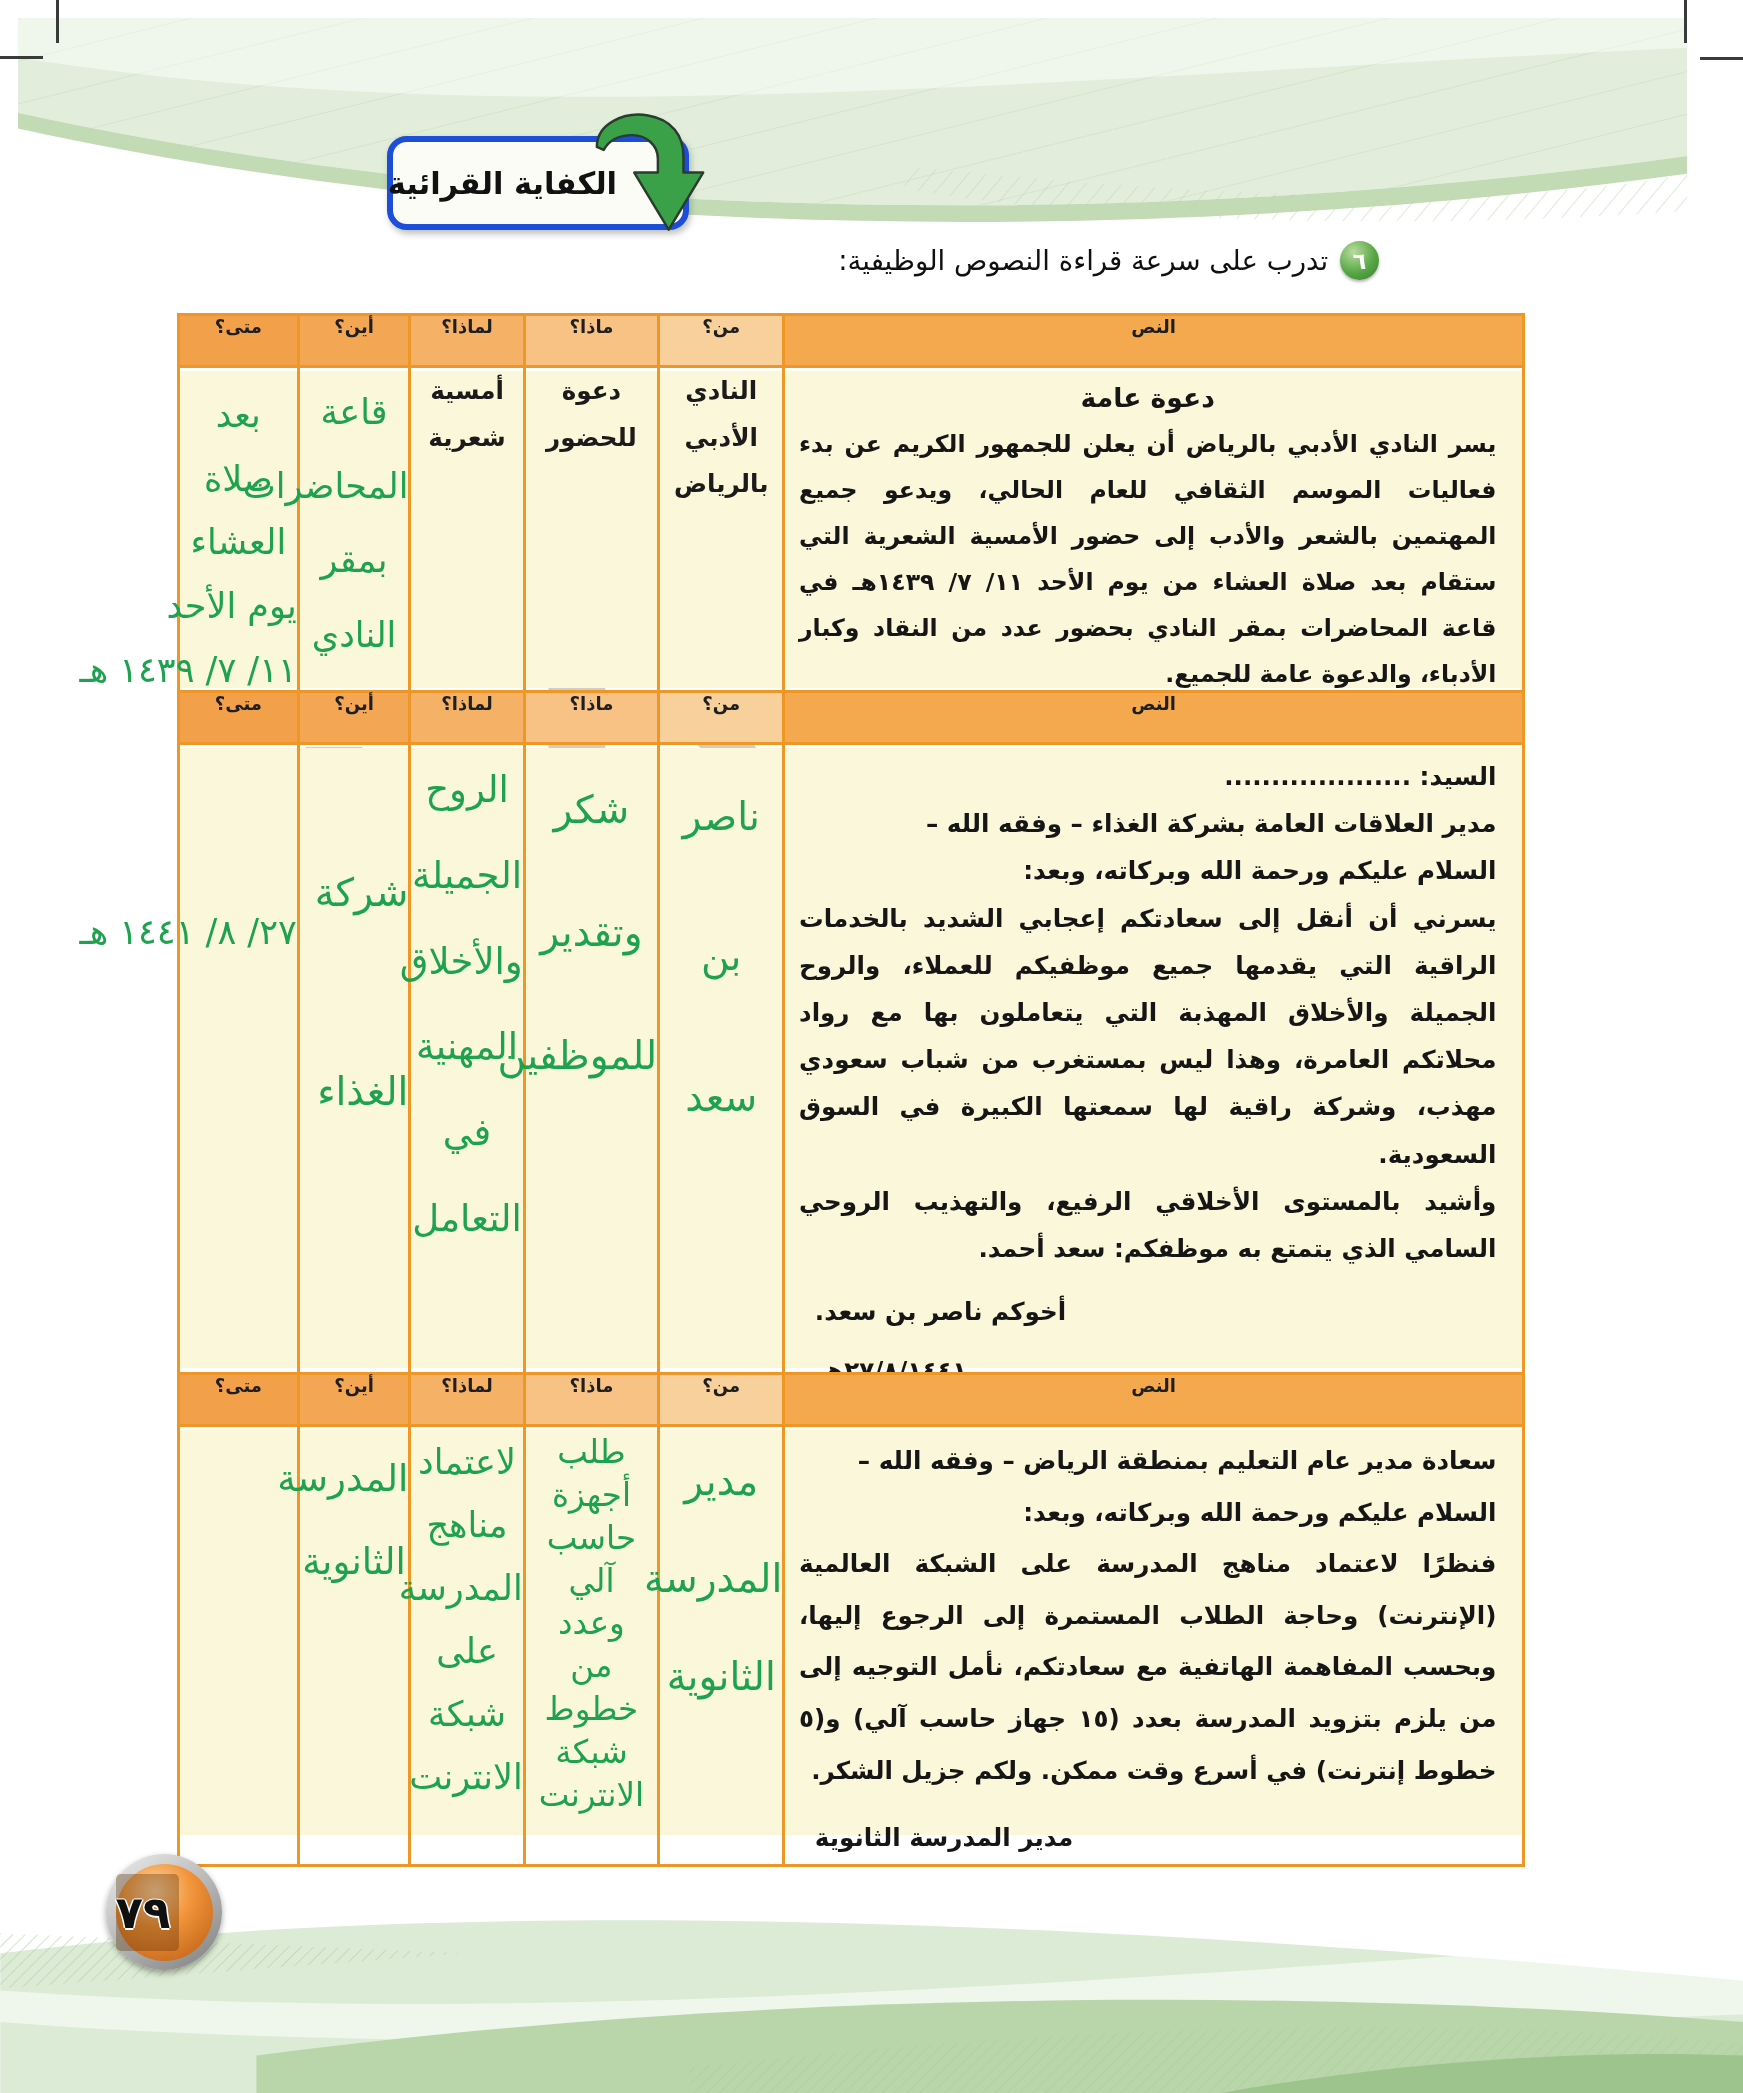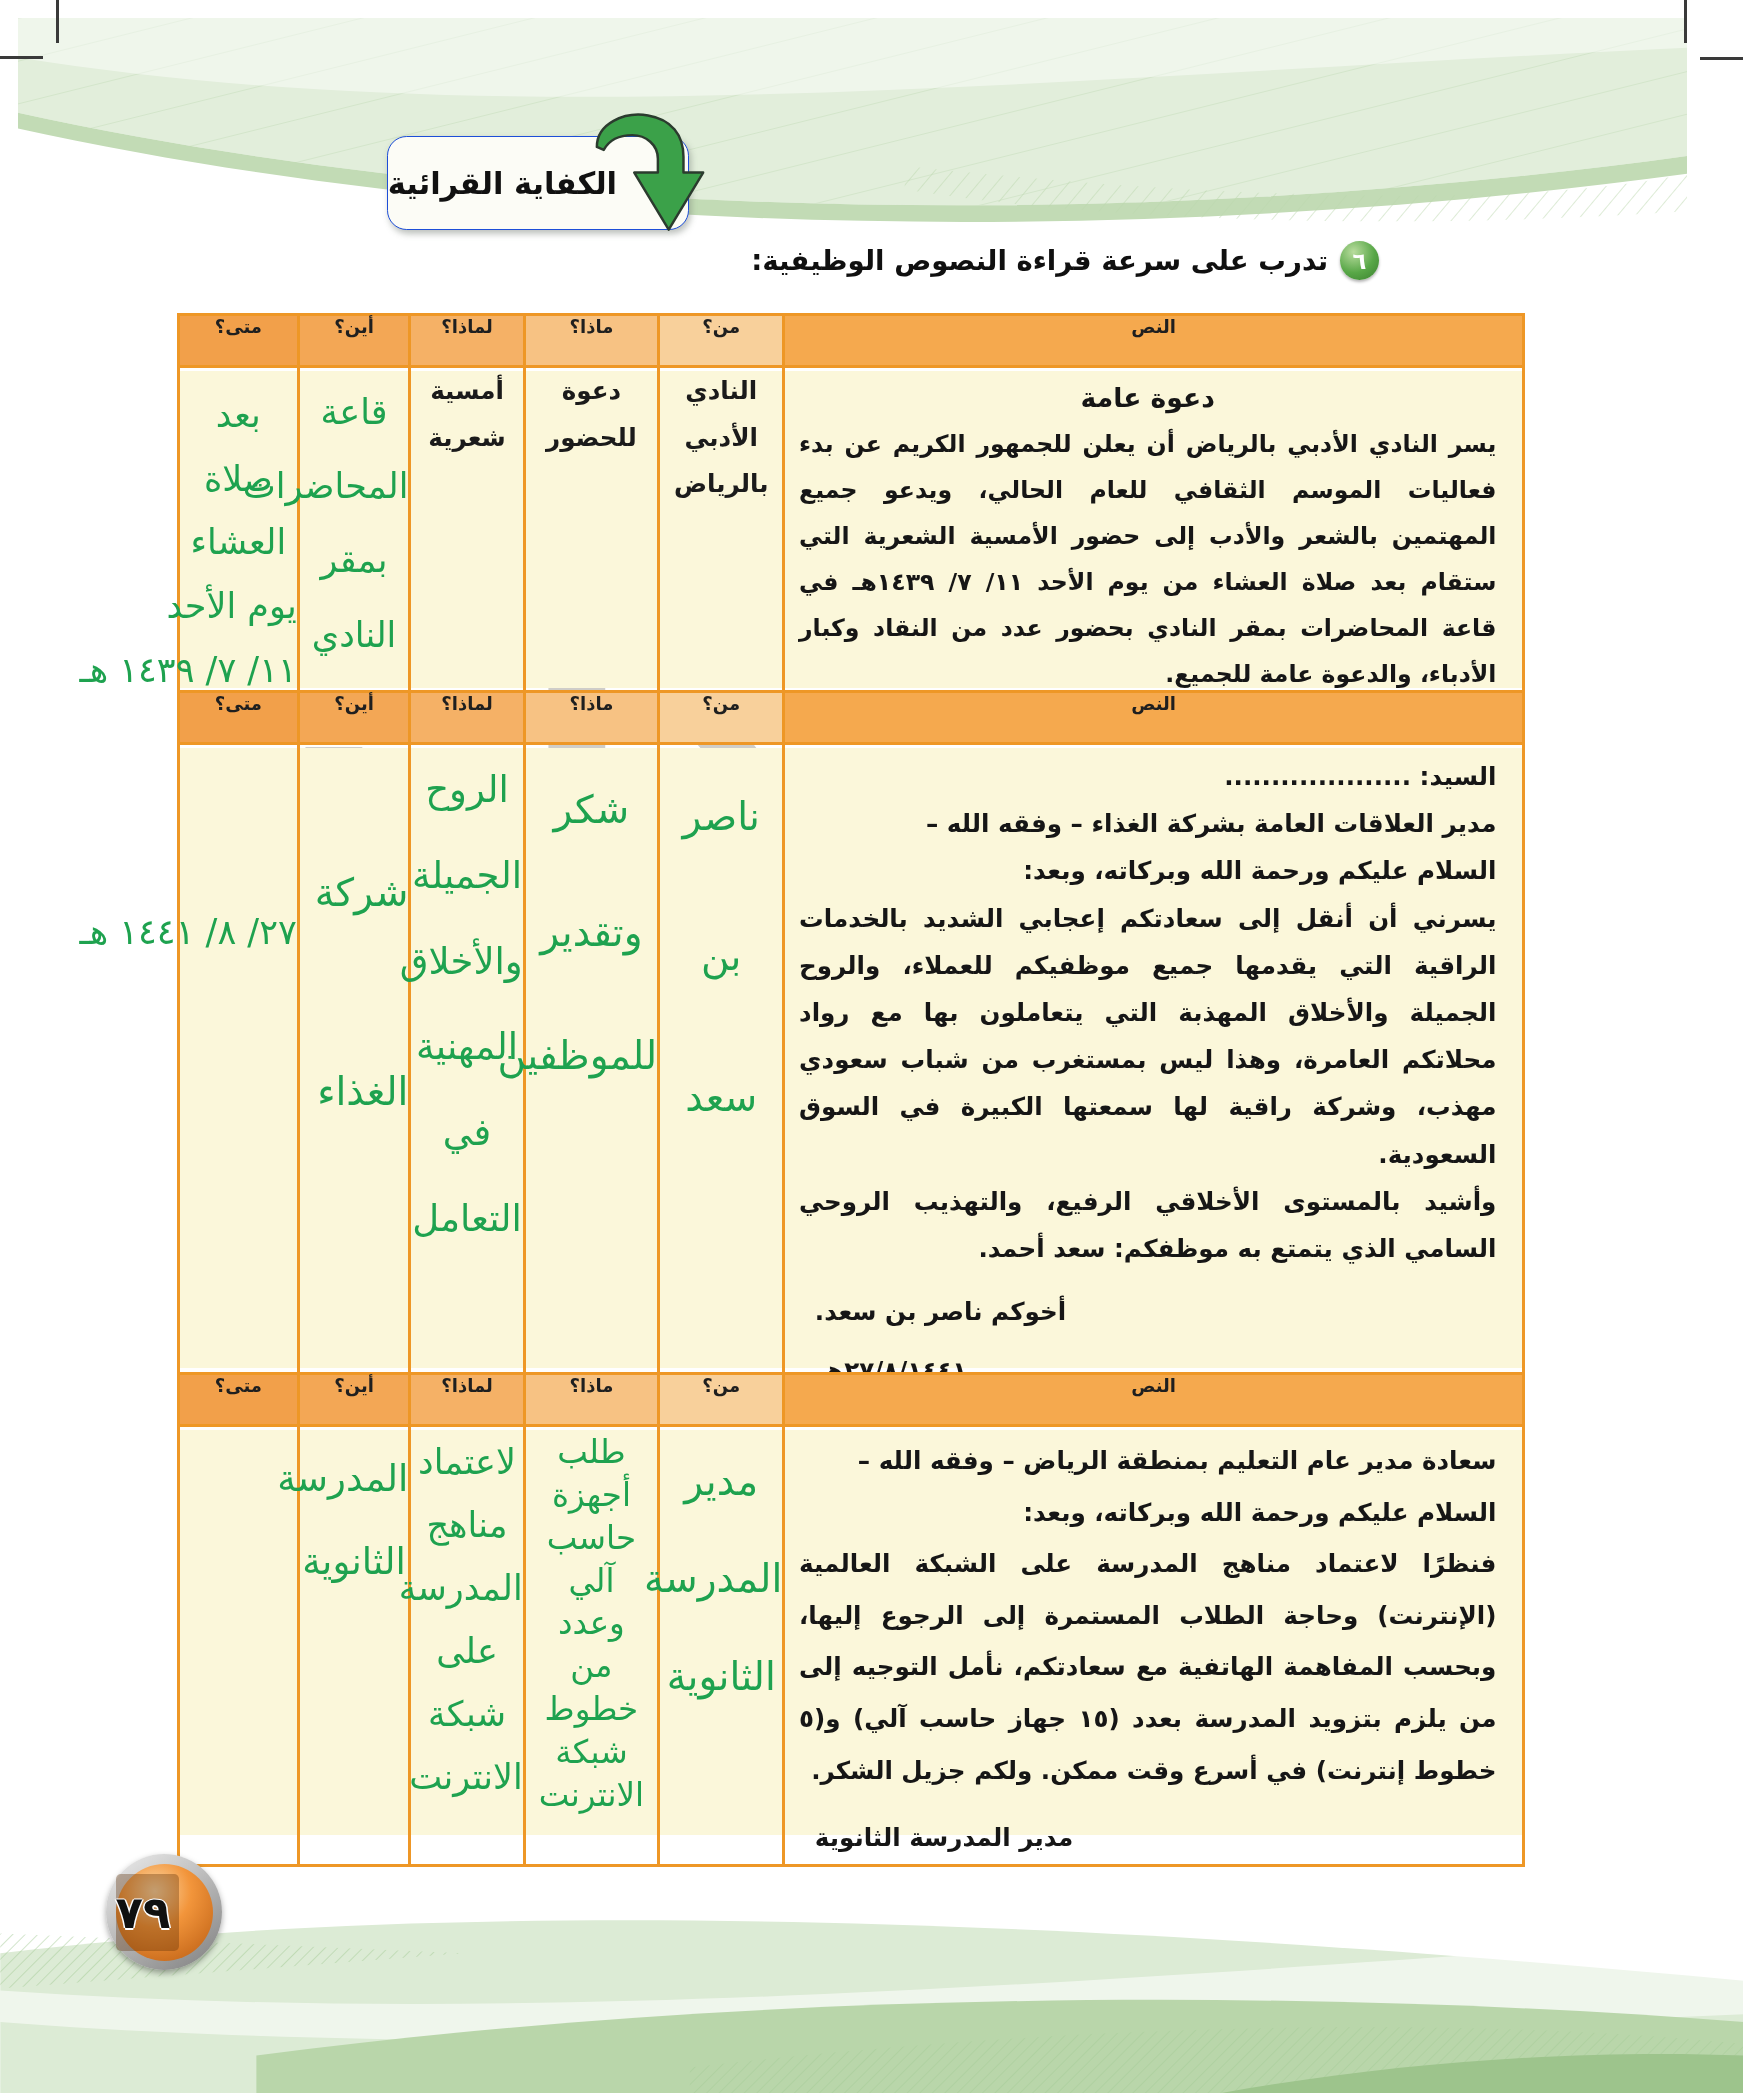--- a/index.html
+++ b/index.html
@@ -7,36 +7,36 @@
        font-family:"DejaVu Sans", sans-serif;overflow:hidden;}
   .abs{position:absolute;}
 
   
   .deco-top{left:17.7px;top:17.7px;z-index:0;}
   .deco-bottom{left:0;top:1896px;z-index:0;}
   .cropmark{background:#3a3a3a;z-index:4;}
 
   
   .badge{left:387px;top:136px;width:302px;height:94px;z-index:3;
-         background:#fcfcf6;border:1px solid #1d4ed8;border-radius:19.7px;
+         background:#fcfcf6;border:6px solid #1d4ed8;border-radius:19.7px;
          box-shadow:2px 3.9px 5.9px rgba(110,120,110,.45);
          display:flex;align-items:center;justify-content:center;
          padding:0 85px 0 13.8px;box-sizing:border-box;}
   .badge-label{font-size:30.5px;font-weight:bold;color:#111;white-space:nowrap;}
   .badge-arrow{left:587px;top:106px;width:126px;height:136px;z-index:3;}
 
   
   .instruction{left:847px;top:238px;width:532px;height:45px;z-index:3;
                direction:rtl;display:flex;align-items:center;gap:11.8px;}
   .num-circle{width:39px;height:39px;border-radius:50%;flex:0 0 39px;
               background:radial-gradient(circle at 35% 28%, #b9dc9e, #58a747 55%, #397f2e);
               color:#fff;font-size:22.7px;font-weight:bold;
               display:flex;align-items:center;justify-content:center;
               box-shadow:0 2px 3px rgba(0,0,0,.3);}
-  .instruction-text{font-size:27.6px;font-weight:bold;color:#101010;white-space:nowrap;}
+  .instruction-text{font-size:27.6px;font-weight:normal;color:#101010;white-space:nowrap;}
 
   
   .backing{left:179px;width:1344px;background:#fbf7da;z-index:1;}
   .backing.b1{top:371px;height:317px;}
   .backing.b2{top:748px;height:620px;}
   .backing.b3{top:1430px;height:405px;}
 
   
   .watermark{z-index:2;pointer-events:none;}
   .wm-big{left:202px;top:591px;font-size:325px;line-height:1;font-weight:bold;

